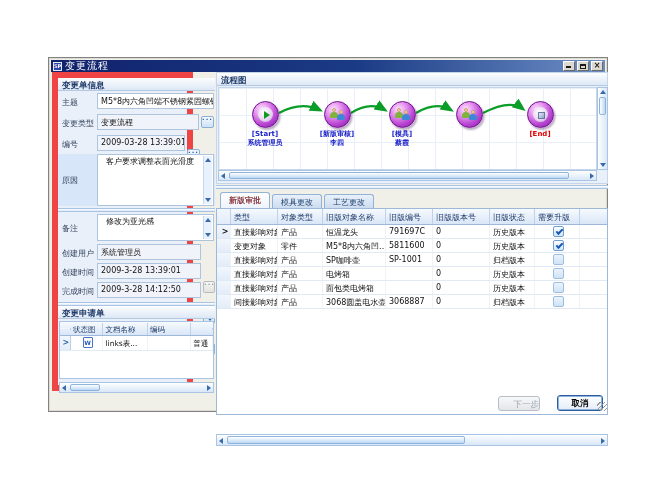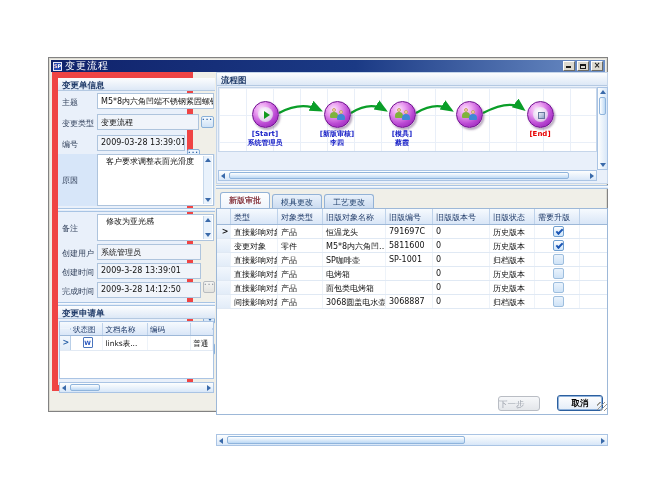--- a/index.html
+++ b/index.html
@@ -69,21 +69,21 @@
   .rq-hcell { border-right:1px solid #bed2ea; color:#1f3a68; font-size:7.5px; padding:2px 0 0 2px; overflow:hidden; white-space:nowrap; }
   .rq-row { display:flex; height:15px; border-bottom:1px solid #e2eaf4; }
   .rq-cell { border-right:1px solid #eef3f9; font-size:7.5px; color:#111; padding:3px 0 0 2px; overflow:hidden; white-space:nowrap; }
   .ind { background:linear-gradient(#f2f7fd,#e2ecf8); border-right:1px solid #b9cfe8; color:#2b62a8;
          font-weight:bold; font-size:8px; text-align:center; padding-top:2px; }
   .doc-icon { width:10px; height:11px; background:#fff; border:1px solid #4a74bc; border-radius:1px; position:relative; }
   .doc-icon::after { content:"W"; position:absolute; left:0; right:0; top:1px; text-align:center; font-size:6px; font-weight:bold; color:#2b58c0; }
 
   
   .flow-panel { left:167px; top:14px; width:392px; height:112px; background:#e9f0fa; border:1px solid #c6d6ea; }
-  .flow-canvas { position:absolute; left:1px; top:14px; width:379px; height:65px; background:#fff;
+  .flow-canvas { position:absolute; left:1px; top:14px; width:379px; height:83px; background:#fff;
                  background-image:linear-gradient(#e9eff8 1px,transparent 1px),linear-gradient(90deg,#e9eff8 1px,transparent 1px);
                  background-size:27px 27px; border:1px solid #c6d6ea; overflow:hidden; }
   .node { position:absolute; width:27px; height:27px; border-radius:50%;
           background:radial-gradient(circle at 35% 30%, #fbe6fc 0%, #ea9cf0 28%, #bb4ad4 60%, #8712ab 100%);
           border:1px solid #70118f; box-shadow:1.5px 2px 2px rgba(60,20,80,.35); }
   .node-core { position:absolute; left:5px; top:5px; width:15px; height:15px; border-radius:50%;
                background:radial-gradient(circle at 40% 35%, #ffffff 0%, #e6d2f0 60%, #bb90d4 100%); }
   .play { position:absolute; left:11px; top:9px; width:0; height:0;
           border-left:6px solid #12991f; border-top:4px solid transparent; border-bottom:4px solid transparent; }
   .person { position:absolute; width:8px; height:11px; }
@@ -106,21 +106,21 @@
   .g-hcell { border-right:1px solid #bed2ea; color:#1f3a68; font-size:8px; padding:3px 0 0 3px; overflow:hidden; white-space:nowrap; flex:none; }
   .g-row { display:flex; height:14px; border-bottom:1px solid #e0e9f4; }
   .g-cell { border-right:1px solid #eef3f9; font-size:8px; color:#101010; padding:2px 0 0 3px; overflow:hidden; white-space:nowrap; flex:none; }
   .cc { display:flex; justify-content:center; padding-top:1px; }
   .c-ind { width:14px; flex:none; }
   .c0 { width:47px; } .c1 { width:45px; } .c2 { width:63px; } .c3 { width:47px; }
   .c4 { width:57px; } .c5 { width:45px; } .c6 { width:45px; } .c7 { width:40px;margin-top:11px; }
 
   
   .btn-next { background:linear-gradient(#f7f8fa,#e3e6ea); border:1px solid #b9bdc4; border-radius:3px;
-              color:#9ba1ab; font-size:8.5px; text-align:left; padding-top:2px; }
+              color:#9ba1ab; font-size:8.5px; text-align:right; padding-top:2px; }
   .btn-cancel { background:linear-gradient(#fefefe,#e4edf8); border:1px solid #2c5f9e; border-radius:3px;
                 box-shadow:inset 0 0 0 1px #8fb2dc; color:#000; font-weight:bold; font-size:8.5px; text-align:center; padding-top:2px; }
   .resize-grip { width:10px; height:9px;
                  background:repeating-linear-gradient(135deg, transparent 0 2px, #9a9890 2px 3px); }
 </style>
 </head>
 <body>
 
 <div id="screen">
   <div class="abs window">

